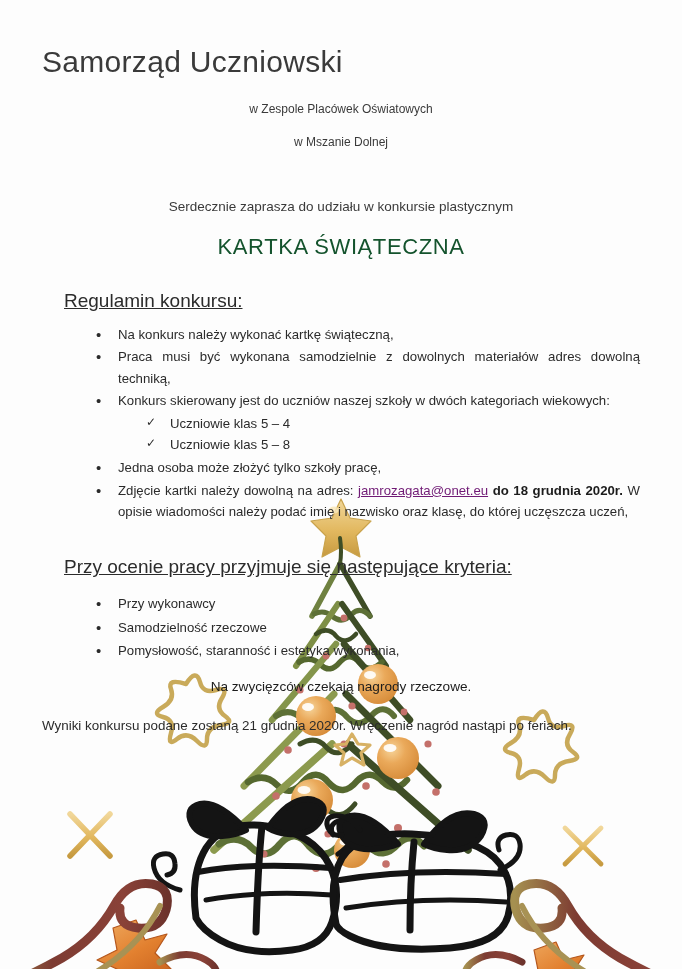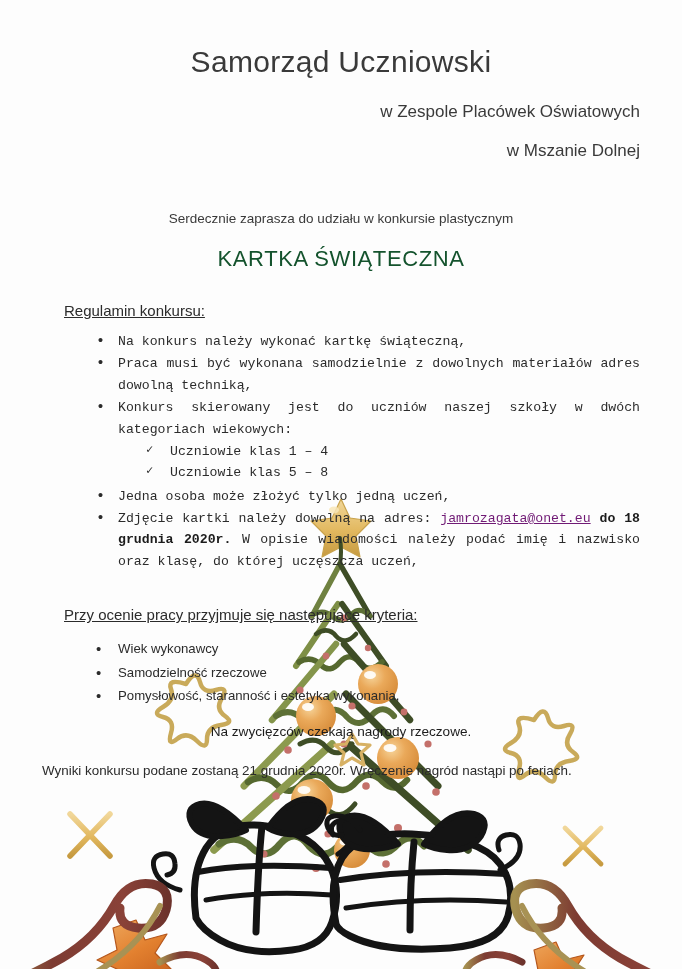--- a/index.html
+++ b/index.html
@@ -28,31 +28,30 @@
   }
   .content{
     position:relative;
     z-index:2;
     padding:0 42px;
     box-sizing:border-box;
   }
 
   
   .org-title{
-    text-align:center;
     font-size:30px;
     font-weight:400;
     letter-spacing:.3px;
     color:#3a3a3a;
     margin:44px 0 0 0;
     line-height:1.2;
   }
   .org-sub{
-    text-align:right;
-    font-size:17px;
+    text-align:center;
+    font-size:12px;
     font-weight:400;
     color:#3a3a3a;
     margin:22px 0 0 0;
   }
   .org-sub.second{margin-top:19px;}
 
   .invite{
     text-align:center;
     font-size:13.5px;
     color:#3a3a3a;
@@ -62,32 +61,31 @@
     text-align:center;
     font-size:22px;
     color:#14532d;
     letter-spacing:.6px;
     margin:20px 0 0 0;
     font-weight:400;
   }
 
   
   .section-head{
-    font-size:15px;
+    font-size:19px;
     color:#2b2b2b;
     text-decoration:underline;
     margin:30px 0 0 22px;
   }
   .section-head.criteria{margin-top:34px;}
 
   ul.rules{
     list-style:none;
     margin:12px 0 0 0;
     padding:0 0 0 50px;
-    font-family:Liberation Mono, monospace;
   }
   ul.rules > li{
     position:relative;
     font-size:13.2px;
     line-height:1.62;
     text-align:justify;
     padding-left:26px;
     margin-bottom:1px;
     color:#2b2b2b;
   }
@@ -350,37 +348,37 @@
     <ul class="rules">
       <li>
         <span>Na konkurs należy wykonać kartkę świąteczną,</span>
       </li>
       <li>
         <span>Praca musi być wykonana samodzielnie z dowolnych materiałów adres dowolną techniką,</span>
       </li>
       <li>
         <span>Konkurs skierowany jest do uczniów naszej szkoły w dwóch kategoriach wiekowych:</span>
         <ul class="sub">
-          <li>Uczniowie klas 1 – 4</li>
+          <li>Uczniowie klas 5 – 4</li>
           <li>Uczniowie klas 5 – 8</li>
         </ul>
       </li>
       <li>
-        <span>Jedna osoba może złożyć tylko jedną uczeń,</span>
+        <span>Jedna osoba może złożyć tylko szkoły pracę,</span>
       </li>
       <li>
         <span>Zdjęcie kartki należy dowolną na adres: </span><a class="email-link" href="#">jamrozagata@onet.eu</a><span class="bold"> do 18 grudnia 2020r.</span>
         <span>W opisie wiadomości należy podać imię i nazwisko oraz klasę, do której uczęszcza uczeń,</span>
       </li>
     </ul>
 
     <p class="section-head criteria">Przy ocenie pracy przyjmuje się następujące kryteria:</p>
 
     <ul class="criteria-list">
-      <li>Wiek wykonawcy</li>
+      <li>Przy wykonawcy</li>
       <li>Samodzielność rzeczowe</li>
       <li>Pomysłowość, staranność i estetyka wykonania,</li>
     </ul>
 
     <p class="prize-line">Na zwycięzców czekają nagrody rzeczowe.</p>
     <p class="results-line">Wyniki konkursu podane zostaną 21 grudnia 2020r. Wręczenie nagród nastąpi po feriach.</p>
 
   </div>
 </div>
 

